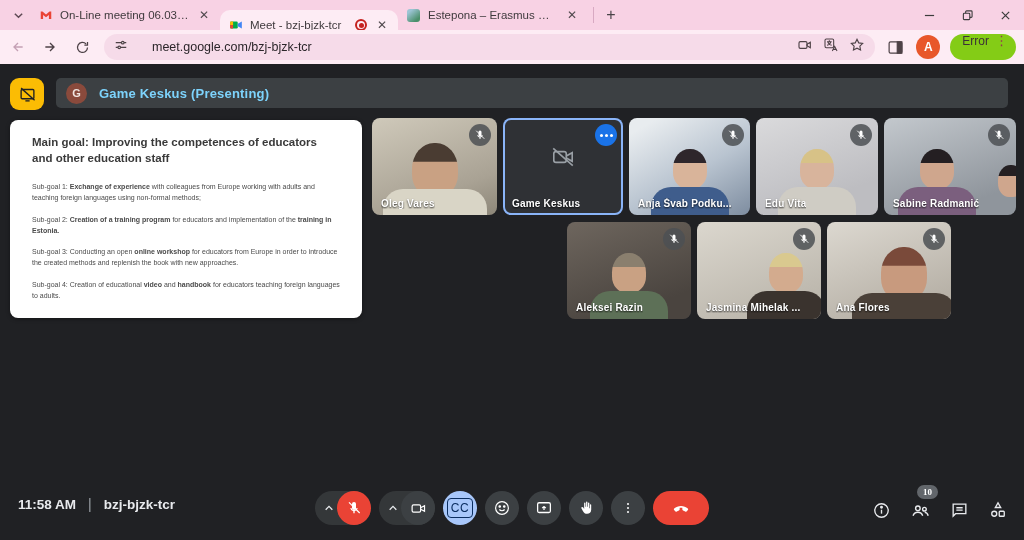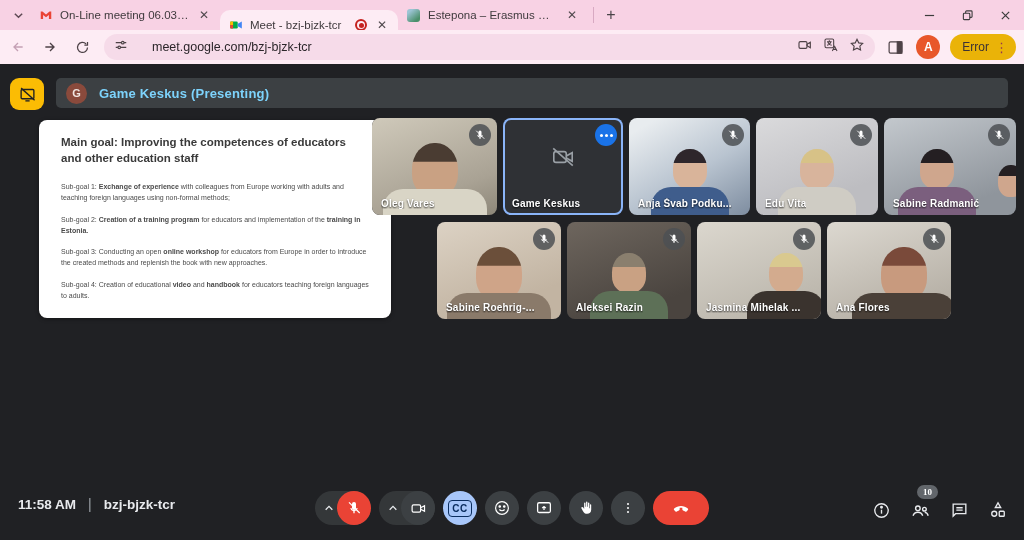--- a/index.html
+++ b/index.html
@@ -23,33 +23,33 @@
   .winbtn { width:38px; height:30px; display:flex; align-items:center; justify-content:center; color:#3c3c3c; }
 
   .toolbar { position:absolute; top:30px; left:0; width:1024px; height:34px; background:#fdecf4; display:flex; align-items:center; }
   .navbtn { width:28px; height:28px; display:flex; align-items:center; justify-content:center; margin-left:4px; color:#4e4247; }
   .navbtn.dim { color:#c4a0b4; }
   .omnibox { height:26px; background:#f6dbe9; border-radius:14px; margin-left:8px; flex:1; max-width:812px; display:flex; align-items:center; padding:0 10px; gap:24px; }
   .omnibox .url { font-size:12.5px; color:#2b262a; flex:1; }
   .omniicons { display:flex; align-items:center; gap:10px; }
   .sidepanelbtn { margin-left:12px; color:#4e4247; display:flex; }
   .avatar-a { width:24px; height:24px; border-radius:50%; background:#e8572a; color:#fff; font-size:12px; font-weight:700; display:flex; align-items:center; justify-content:center; margin-left:12px; }
-  .errorpill { margin-left:10px; margin-right:8px; height:26px; background:#eab308; border-radius:13px; display:flex; align-items:center; padding:0 8px 0 12px; gap:6px; }
+  .errorpill { margin-left:10px; margin-right:8px; height:26px; background:#84cc16; border-radius:13px; display:flex; padding:0 8px 0 12px; gap:6px; }
   .errorpill .etext { font-size:12px; color:#3c3236; }
   .errorpill .edots { color:#94344f; font-size:13px; letter-spacing:0; line-height:1; }
 
   
   .meet { position:absolute; top:64px; left:0; width:1024px; height:476px; background:#202124; }
 
   .warnbadge { position:absolute; left:10px; top:14px; width:34px; height:32px; background:#fbbc04; border-radius:9px; display:flex; align-items:center; justify-content:center; }
   .presenterbar { position:absolute; left:56px; top:14px; right:16px; height:30px; background:#3c4043; border-radius:5px; display:flex; align-items:center; padding:0 10px; gap:12px; }
   .presenterbar .pavatar { width:21px; height:21px; border-radius:50%; background:#8a4a3c; color:#f1e6e2; font-size:11px; font-weight:700; display:flex; align-items:center; justify-content:center; }
   .presenterbar .ptext { color:#7dd3fc; font-size:13px; font-weight:600; letter-spacing:.2px; }
 
-  .slide { position:absolute; left:10px; top:56px; width:352px; height:198px; background:#ffffff; border-radius:8px; padding:15px 22px; box-shadow:0 1px 4px rgba(0,0,0,.4);margin-left:29px; }
+  .slide { position:absolute; left:10px; top:56px; width:352px; height:198px; background:#ffffff; border-radius:8px; padding:15px 22px; box-shadow:0 1px 4px rgba(0,0,0,.4); }
   .slide h1 { font-size:11.5px; line-height:1.35; color:#3a3a3a; font-weight:700; margin-bottom:16px; }
   .slide p { font-size:7px; line-height:1.55; color:#4a4a4a; margin-bottom:11px; }
 
   .tile { position:absolute; height:97px; border-radius:8px; overflow:hidden; background:#2f3135; }
   .tile.activespk { box-shadow:0 0 0 2px #8ab4f8 inset; }
   .scene { position:absolute; inset:0; }
   .scene .head { position:absolute; left:50%; bottom:26px; transform:translateX(-50%); width:34px; height:40px; border-radius:48% 48% 42% 42%; background:linear-gradient(var(--hair) 34%, var(--skin) 35%); }
   .scene .torso { position:absolute; left:50%; bottom:-12px; transform:translateX(-50%); width:78px; height:40px; border-radius:20px 20px 0 0; background:var(--shirt); }
   .scene.big .head { width:46px; height:54px; bottom:18px; }
   .scene.big .torso { width:104px; height:38px; }
@@ -62,21 +62,21 @@
 
   
   .timecode { position:absolute; left:18px; top:432px; display:flex; align-items:center; gap:12px; color:#e8eaed; font-size:13.5px; font-weight:700; }
   .timecode .sep { color:#9aa0a6; font-weight:400; font-size:14px; }
   .controls { position:absolute; left:0; right:0; top:426px; height:36px; display:flex; align-items:center; justify-content:center; gap:8px; }
   .ctl { width:34px; height:34px; border-radius:50%; background:#3c4043; display:flex; align-items:center; justify-content:center; }
   .ctl.red { background:#ea4335; }
   .ctl.ccactive { background:#a8c7fa; }
   .ctlgroup { height:34px; background:#343739; border-radius:17px; display:flex; align-items:center; padding-left:6px; }
   .chev { width:16px; display:flex; align-items:center; justify-content:center; }
-  .ccbox { border:1.6px solid #0b2e60; border-radius:4px; color:#0b2e60; font-size:10px; font-weight:700; padding:2px 3px; letter-spacing:.5px; }
+  .ccbox { border:1.6px solid #0b2e60; border-radius:4px; color:#0b2e60; font-size:12px; font-weight:400; padding:2px 3px; letter-spacing:.5px; }
   .endcall { width:56px; height:34px; border-radius:17px; background:#ea4335; display:flex; align-items:center; justify-content:center; }
   .panelbtns { position:absolute; right:14px; top:434px; display:flex; align-items:center; gap:15px; }
   .pbtn { width:24px; height:24px; display:flex; align-items:center; justify-content:center; position:relative;font-family:Liberation Serif, serif; }
   .countbadge { position:absolute; top:-13px; right:-6px; min-width:21px; height:14px; border-radius:8px; background:#62666b; color:#fff; font-size:9px; font-weight:600; display:flex; align-items:center; justify-content:center; padding:0 4px; }
 </style>
 </head>
 <body>
 
 <div class="screen">
 
@@ -297,34 +297,20 @@
       <div class="micbadge">
           <svg width="12" height="12" viewBox="0 0 24 24">
             <path fill="#fff" d="M12 15a3 3 0 0 0 3-3V6a3 3 0 0 0-6 0v6a3 3 0 0 0 3 3z"></path>
             <path fill="#fff" d="M17.4 12h-1.6a3.9 3.9 0 0 1-7.6 0H6.6a5.5 5.5 0 0 0 4.4 5v3h2v-3a5.5 5.5 0 0 0 4.4-5z"></path>
             <path stroke="#fff" stroke-width="1.8" d="M4.5 3.5l16 16"></path>
           </svg>
         </div>
       <div class="pname">Sabine Radmanić</div>
     </div>
 
-    <div class="tile" style="left:437px;top:158px;width:124px">
-      <div class="scene big" style="--hair:#6b4f3a;--skin:#cfa488;--shirt:#8a7a6a;background:linear-gradient(160deg,#dcd2c4,#c2b4a2 75%)">
-          <div class="head"></div>
-          <div class="torso"></div>
-        </div>
-      <div class="micbadge">
-          <svg width="12" height="12" viewBox="0 0 24 24">
-            <path fill="#fff" d="M12 15a3 3 0 0 0 3-3V6a3 3 0 0 0-6 0v6a3 3 0 0 0 3 3z"></path>
-            <path fill="#fff" d="M17.4 12h-1.6a3.9 3.9 0 0 1-7.6 0H6.6a5.5 5.5 0 0 0 4.4 5v3h2v-3a5.5 5.5 0 0 0 4.4-5z"></path>
-            <path stroke="#fff" stroke-width="1.8" d="M4.5 3.5l16 16"></path>
-          </svg>
-        </div>
-      <div class="pname">Sabine Roehrig-...</div>
-    </div>
 
     <div class="tile" style="left:567px;top:158px;width:124px">
       <div class="scene" style="--hair:#8a7f6e;--skin:#c9a183;--shirt:#5d7057;background:linear-gradient(160deg,#6e665e,#4a443f 80%)">
           <div class="head"></div>
           <div class="torso"></div>
         </div>
       <div class="micbadge">
           <svg width="12" height="12" viewBox="0 0 24 24">
             <path fill="#fff" d="M12 15a3 3 0 0 0 3-3V6a3 3 0 0 0-6 0v6a3 3 0 0 0 3 3z"></path>
             <path fill="#fff" d="M17.4 12h-1.6a3.9 3.9 0 0 1-7.6 0H6.6a5.5 5.5 0 0 0 4.4 5v3h2v-3a5.5 5.5 0 0 0 4.4-5z"></path>

